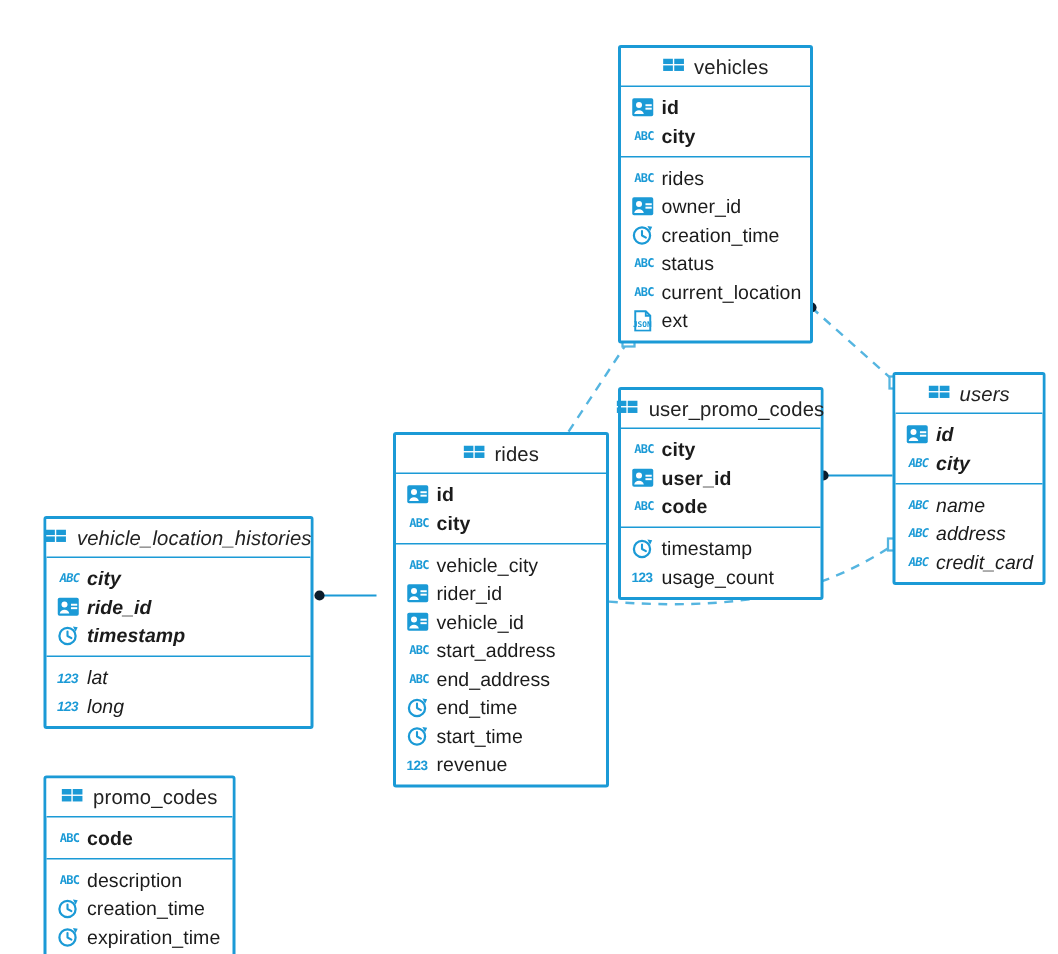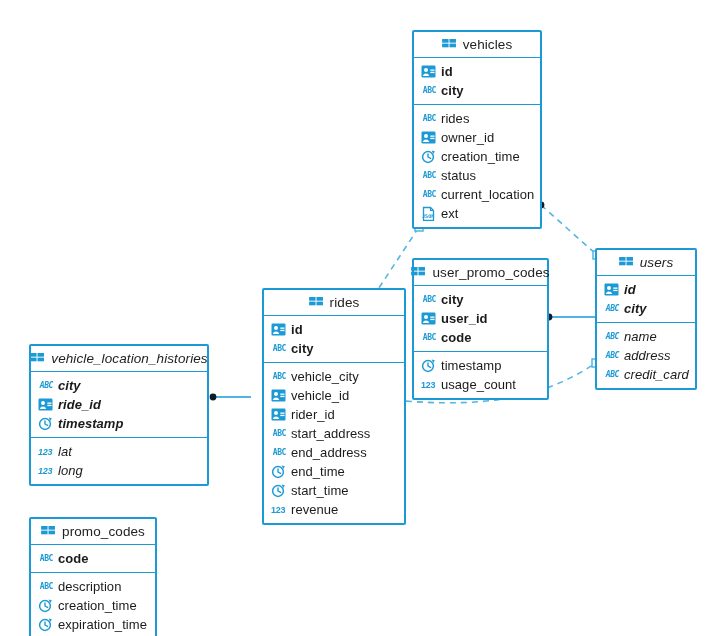--- a/index.html
+++ b/index.html
@@ -363,33 +363,33 @@
           <div class="col">
             <span class="ic">
               <svg viewBox="0 0 15 15" width="15" height="15">
                 <rect x="0.5" y="1.5" width="14" height="12" rx="1.2" fill="#1b9ad6"></rect>
                 <circle cx="5" cy="6" r="2" fill="#ffffff"></circle>
                 <path d="M1.8 12 a3.3 3.3 0 0 1 6.4 0 z" fill="#ffffff"></path>
                 <rect x="9.3" y="5.5" width="4.2" height="1.3" fill="#ffffff"></rect>
                 <rect x="9.3" y="7.8" width="4.2" height="1.3" fill="#ffffff"></rect>
               </svg>
             </span>
+            <span class="col-name">rider_id</span>
+          </div>
+          <div class="col">
+            <span class="ic">
+              <svg viewBox="0 0 15 15" width="15" height="15">
+                <rect x="0.5" y="1.5" width="14" height="12" rx="1.2" fill="#1b9ad6"></rect>
+                <circle cx="5" cy="6" r="2" fill="#ffffff"></circle>
+                <path d="M1.8 12 a3.3 3.3 0 0 1 6.4 0 z" fill="#ffffff"></path>
+                <rect x="9.3" y="5.5" width="4.2" height="1.3" fill="#ffffff"></rect>
+                <rect x="9.3" y="7.8" width="4.2" height="1.3" fill="#ffffff"></rect>
+              </svg>
+            </span>
             <span class="col-name">vehicle_id</span>
-          </div>
-          <div class="col">
-            <span class="ic">
-              <svg viewBox="0 0 15 15" width="15" height="15">
-                <rect x="0.5" y="1.5" width="14" height="12" rx="1.2" fill="#1b9ad6"></rect>
-                <circle cx="5" cy="6" r="2" fill="#ffffff"></circle>
-                <path d="M1.8 12 a3.3 3.3 0 0 1 6.4 0 z" fill="#ffffff"></path>
-                <rect x="9.3" y="5.5" width="4.2" height="1.3" fill="#ffffff"></rect>
-                <rect x="9.3" y="7.8" width="4.2" height="1.3" fill="#ffffff"></rect>
-              </svg>
-            </span>
-            <span class="col-name">rider_id</span>
           </div>
           <div class="col">
             <span class="ic ic-abc">ABC</span>
             <span class="col-name">start_address</span>
           </div>
           <div class="col">
             <span class="ic ic-abc">ABC</span>
             <span class="col-name">end_address</span>
           </div>
           <div class="col">

